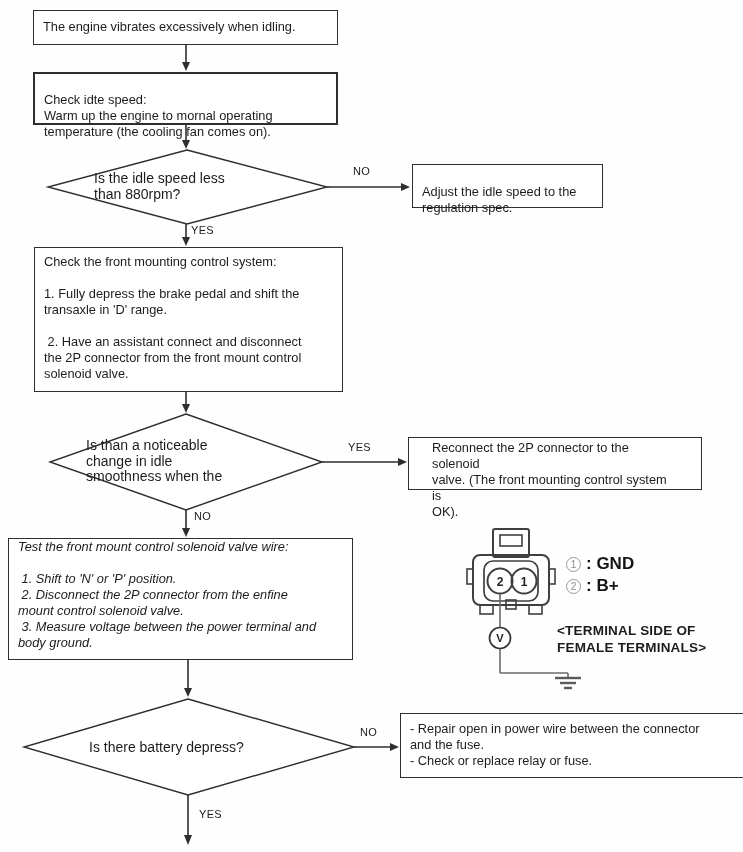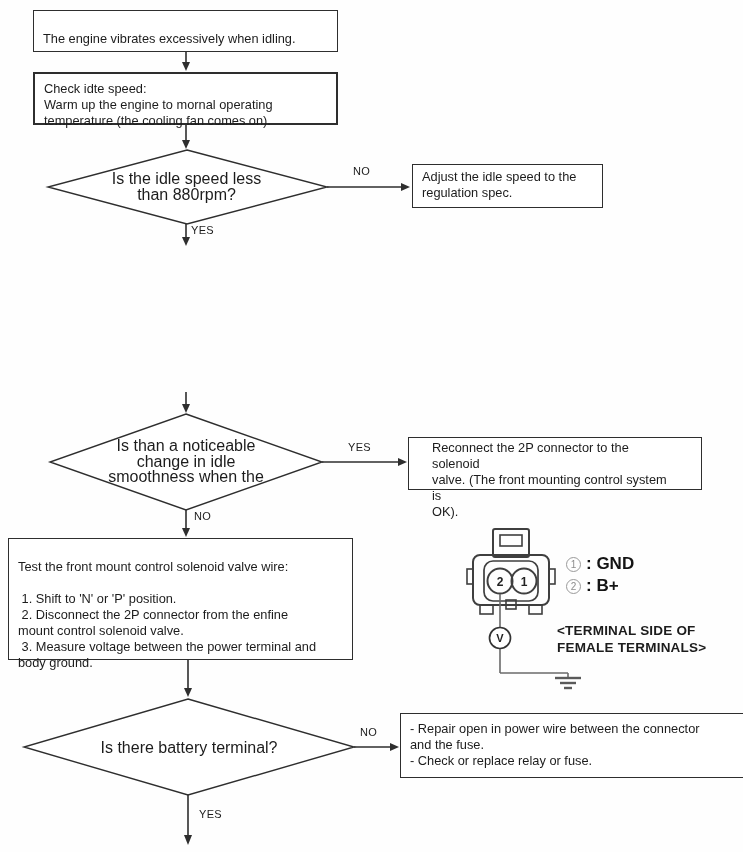--- a/index.html
+++ b/index.html
@@ -1,21 +1,21 @@
 <!DOCTYPE html>
 <html><head>
 <meta charset="utf-8">
 <style>
   html,body{margin:0;padding:0;background:#fdfdfd;}
   .page{position:relative;width:743px;height:852px;background:#fefefe;overflow:hidden;
         font-family:"Liberation Sans","DejaVu Sans",sans-serif;color:#1c1c1c;}
   .layer{position:absolute;left:0;top:0;}
   .box{position:absolute;background:#fff;border:1.5px solid #2e2e2e;box-sizing:border-box;
        font-size:12.8px;line-height:16px;padding:6px 8px;white-space:pre-line;color:#1c1c1c;}
-  .dtext{position:absolute;text-align:center;font-size:16px;line-height:15.5px;
+  .dtext{position:absolute;font-size:14px;line-height:15.5px;
          white-space:pre-line;color:#1c1c1c;}
   .edge-label{position:absolute;font-size:11px;color:#1c1c1c;letter-spacing:.3px;}
   .legend-row{position:absolute;display:flex;align-items:center;gap:5px;}
   .circled{display:inline-flex;align-items:center;justify-content:center;width:15px;height:15px;
            border:1.3px solid #9a9a9a;border-radius:50%;font-size:10px;color:#8c8c8c;box-sizing:border-box;}
   .legend-text{font-size:17px;font-weight:700;color:#141414;}
   .caption{position:absolute;font-size:13.5px;line-height:17px;font-weight:700;
            letter-spacing:.2px;white-space:pre-line;color:#1c1c1c;}
 </style>
 </head>
@@ -84,52 +84,60 @@
       <line x1="564" y1="688" x2="572" y2="688"></line>
     </g>
 
     <g font-family="Liberation Sans, DejaVu Sans, sans-serif" font-weight="700" fill="#222" text-anchor="middle">
       <text x="500" y="585.5" font-size="12">2</text>
       <text x="524" y="585.5" font-size="12">1</text>
       <text x="500" y="642" font-size="11">V</text>
     </g>
   </svg>
 
-  <div class="box" style="left:33px;top:10px;width:305px;height:35px;padding:20px 9px;">The engine vibrates excessively when idling.</div>
+  <div class="box" style="left:33px;top:10px;width:305px;height:35px;padding:8px 9px;">The engine vibrates excessively when idling.</div>
 
-  <div class="box" style="left:33px;top:72px;width:305px;height:53px;padding:7px 9px;border-width:2px;">Check idte speed:
+  <div class="box" style="left:33px;top:72px;width:305px;height:53px;padding:18px 9px;border-width:2px;">Check idte speed:
 Warm up the engine to mornal operating
 temperature (the cooling fan comes on).</div>
 
-  <div class="box" style="left:412px;top:164px;width:191px;height:44px;padding:4px 9px;">Adjust the idle speed to the
+  <div class="box" style="left:412px;top:164px;width:191px;height:44px;padding:19px 9px;">Adjust the idle speed to the
 regulation spec.</div>
 
+  <div class="box" style="left:34px;top:247px;width:309px;height:145px;padding:6px 9px;">Check the front mounting control system:
+
+1. Fully depress the brake pedal and shift the
+transaxle in 'D' range.
+
+&nbsp;2. Have an assistant connect and disconnect
+the 2P connector from the front mount control
+solenoid valve.</div>
 
   <div class="box" style="left:408px;top:437px;width:294px;height:53px;padding:2px 23px;">Reconnect the 2P connector to the solenoid
 valve. (The front mounting control system is
 OK).</div>
 
-  <div class="box" style="left:8px;top:538px;width:345px;height:122px;padding:20px 9px;">Test the front mount control solenoid valve wire:
+  <div class="box" style="left:8px;top:538px;width:345px;height:122px;padding:0 9px;font-style:italic;">Test the front mount control solenoid valve wire:
 
 &nbsp;1. Shift to 'N' or 'P' position.
 &nbsp;2. Disconnect the 2P connector from the enfine
 mount control solenoid valve.
 &nbsp;3. Measure voltage between the power terminal and
 body ground.</div>
 
   <div class="box" style="left:400px;top:713px;width:380px;height:65px;padding:7px 9px;">- Repair open in power wire between the connector
 and the fuse.
 - Check or replace relay or fuse.</div>
 
   <div class="dtext" style="left:94px;top:171px;width:185px;">Is the idle speed less
 than 880rpm?</div>
   <div class="dtext" style="left:86px;top:438px;width:200px;">Is than a noticeable
 change in idle
 smoothness when the</div>
-  <div class="dtext" style="left:89px;top:740px;width:200px;">Is there battery terminal?</div>
+  <div class="dtext" style="left:89px;top:740px;width:200px;">Is there battery depress?</div>
 
   <div class="edge-label" style="left:353px;top:165px;">NO</div>
   <div class="edge-label" style="left:191px;top:224px;">YES</div>
   <div class="edge-label" style="left:348px;top:441px;">YES</div>
   <div class="edge-label" style="left:194px;top:510px;">NO</div>
   <div class="edge-label" style="left:360px;top:726px;">NO</div>
   <div class="edge-label" style="left:199px;top:808px;">YES</div>
 
   <div class="legend-row" style="left:566px;top:554px;">
     <span class="circled">1</span>

